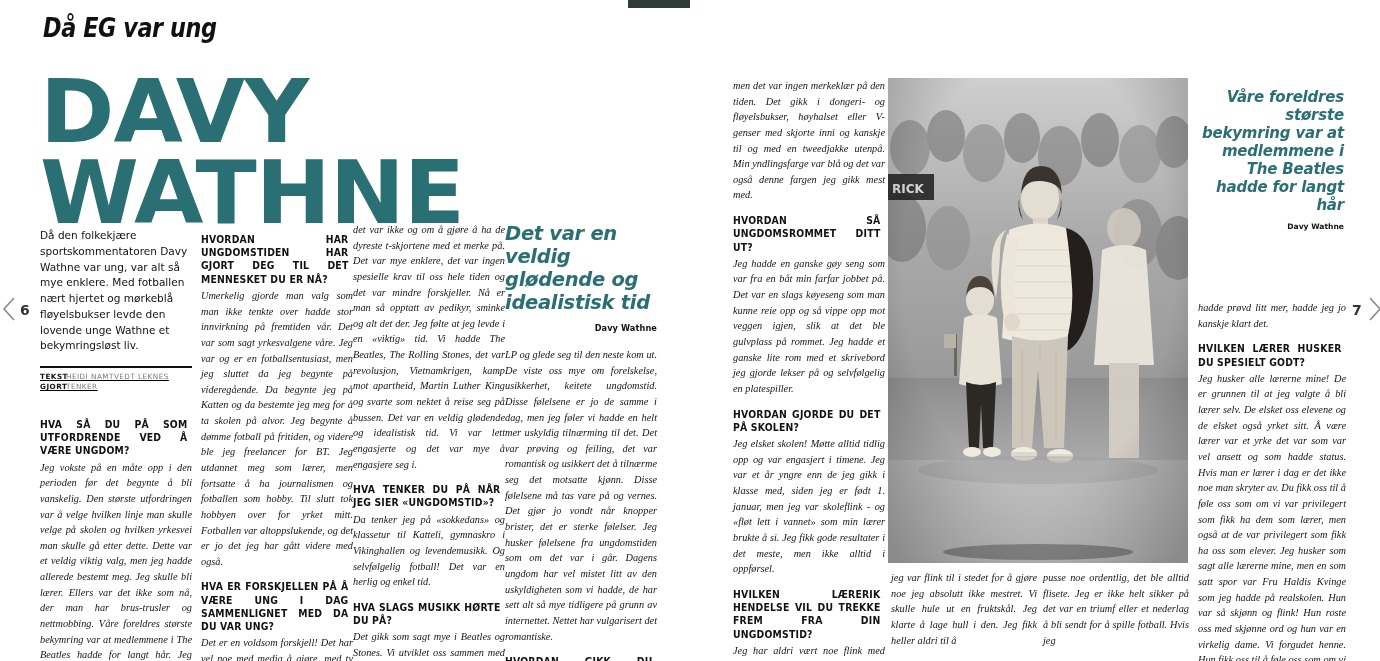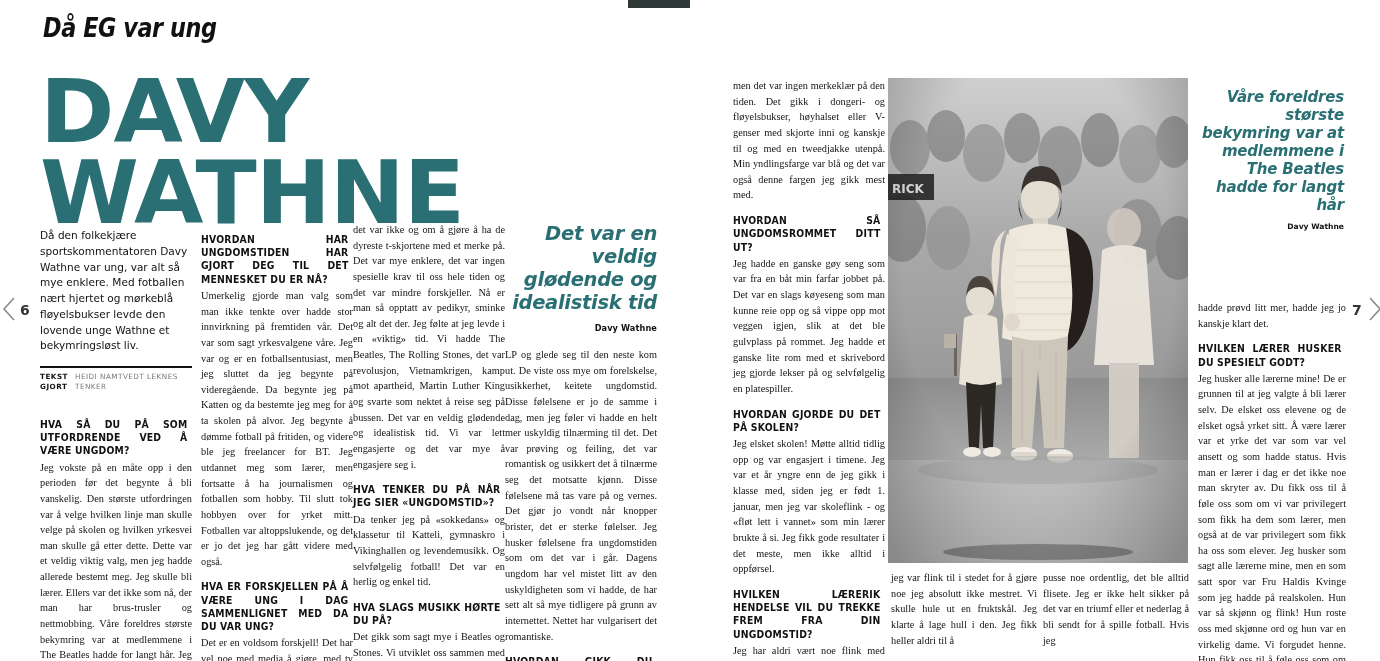--- a/index.html
+++ b/index.html
@@ -42,47 +42,48 @@
 
   .lede {
     font-family: "DejaVu Sans", sans-serif;
     font-size: 11.1px; line-height: 1.42; color: #111;
     font-weight: 400;
     transform: scaleX(0.95); transform-origin: left top;
     width: 162px;
   }
   .credit-rule { border-top: 2.5px solid #111; margin-top: 12px; width: 152px; }
   .credits { margin-top: 4px; }
-  .credit-row { display: flex; gap: 9px; font-size: 7.2px; letter-spacing: 0.5px;
-    font-family: "DejaVu Sans", sans-serif; line-height: 1.45; }
+  .credit-row { display: flex; font-size: 7.2px; letter-spacing: 0.5px;
+    font-family: "DejaVu Sans", sans-serif; line-height: 1.45; text-decoration: underline; }
   .credit-key { font-weight: 700; color: #111; width: 26px; }
   .credit-val { color: #777; }
 
   h2.q {
     font-family: "DejaVu Sans", sans-serif;
     font-weight: 700; font-size: 9.6px; line-height: 1.38;
     letter-spacing: 0.2px; color: #111;
     text-align: justify; text-align-last: left;
     margin: 11px 0 2px 0;
     transform: scaleX(0.97); transform-origin: left top;
   }
   .col.c1 h2.q:first-child, .col.r1 h2.q:first-child { margin-top: 0; }
   p.body {
     font-family: "Liberation Serif", serif;
     font-size: 10.3px; line-height: 1.52; color: #141414;
     text-align: justify; text-align-last: left;
     margin: 0;
+    font-style: italic;
   }
 
   
   .pullquote {
     font-family: "DejaVu Sans", sans-serif;
     font-weight: 700; font-style: italic;
     font-size: 19.5px; line-height: 1.18;
-    color: #2a6f73; text-align: right;
+    color: #2a6f73; 
     letter-spacing: -0.3px;
   }
   .pullquote-attr {
     font-family: "DejaVu Sans", sans-serif;
     font-weight: 700; font-size: 8.2px;
     color: #111; text-align: right; margin-top: 9px;
     letter-spacing: 0.1px;
   }
   .col.c4 p.body { margin-top: 14px; }
 

